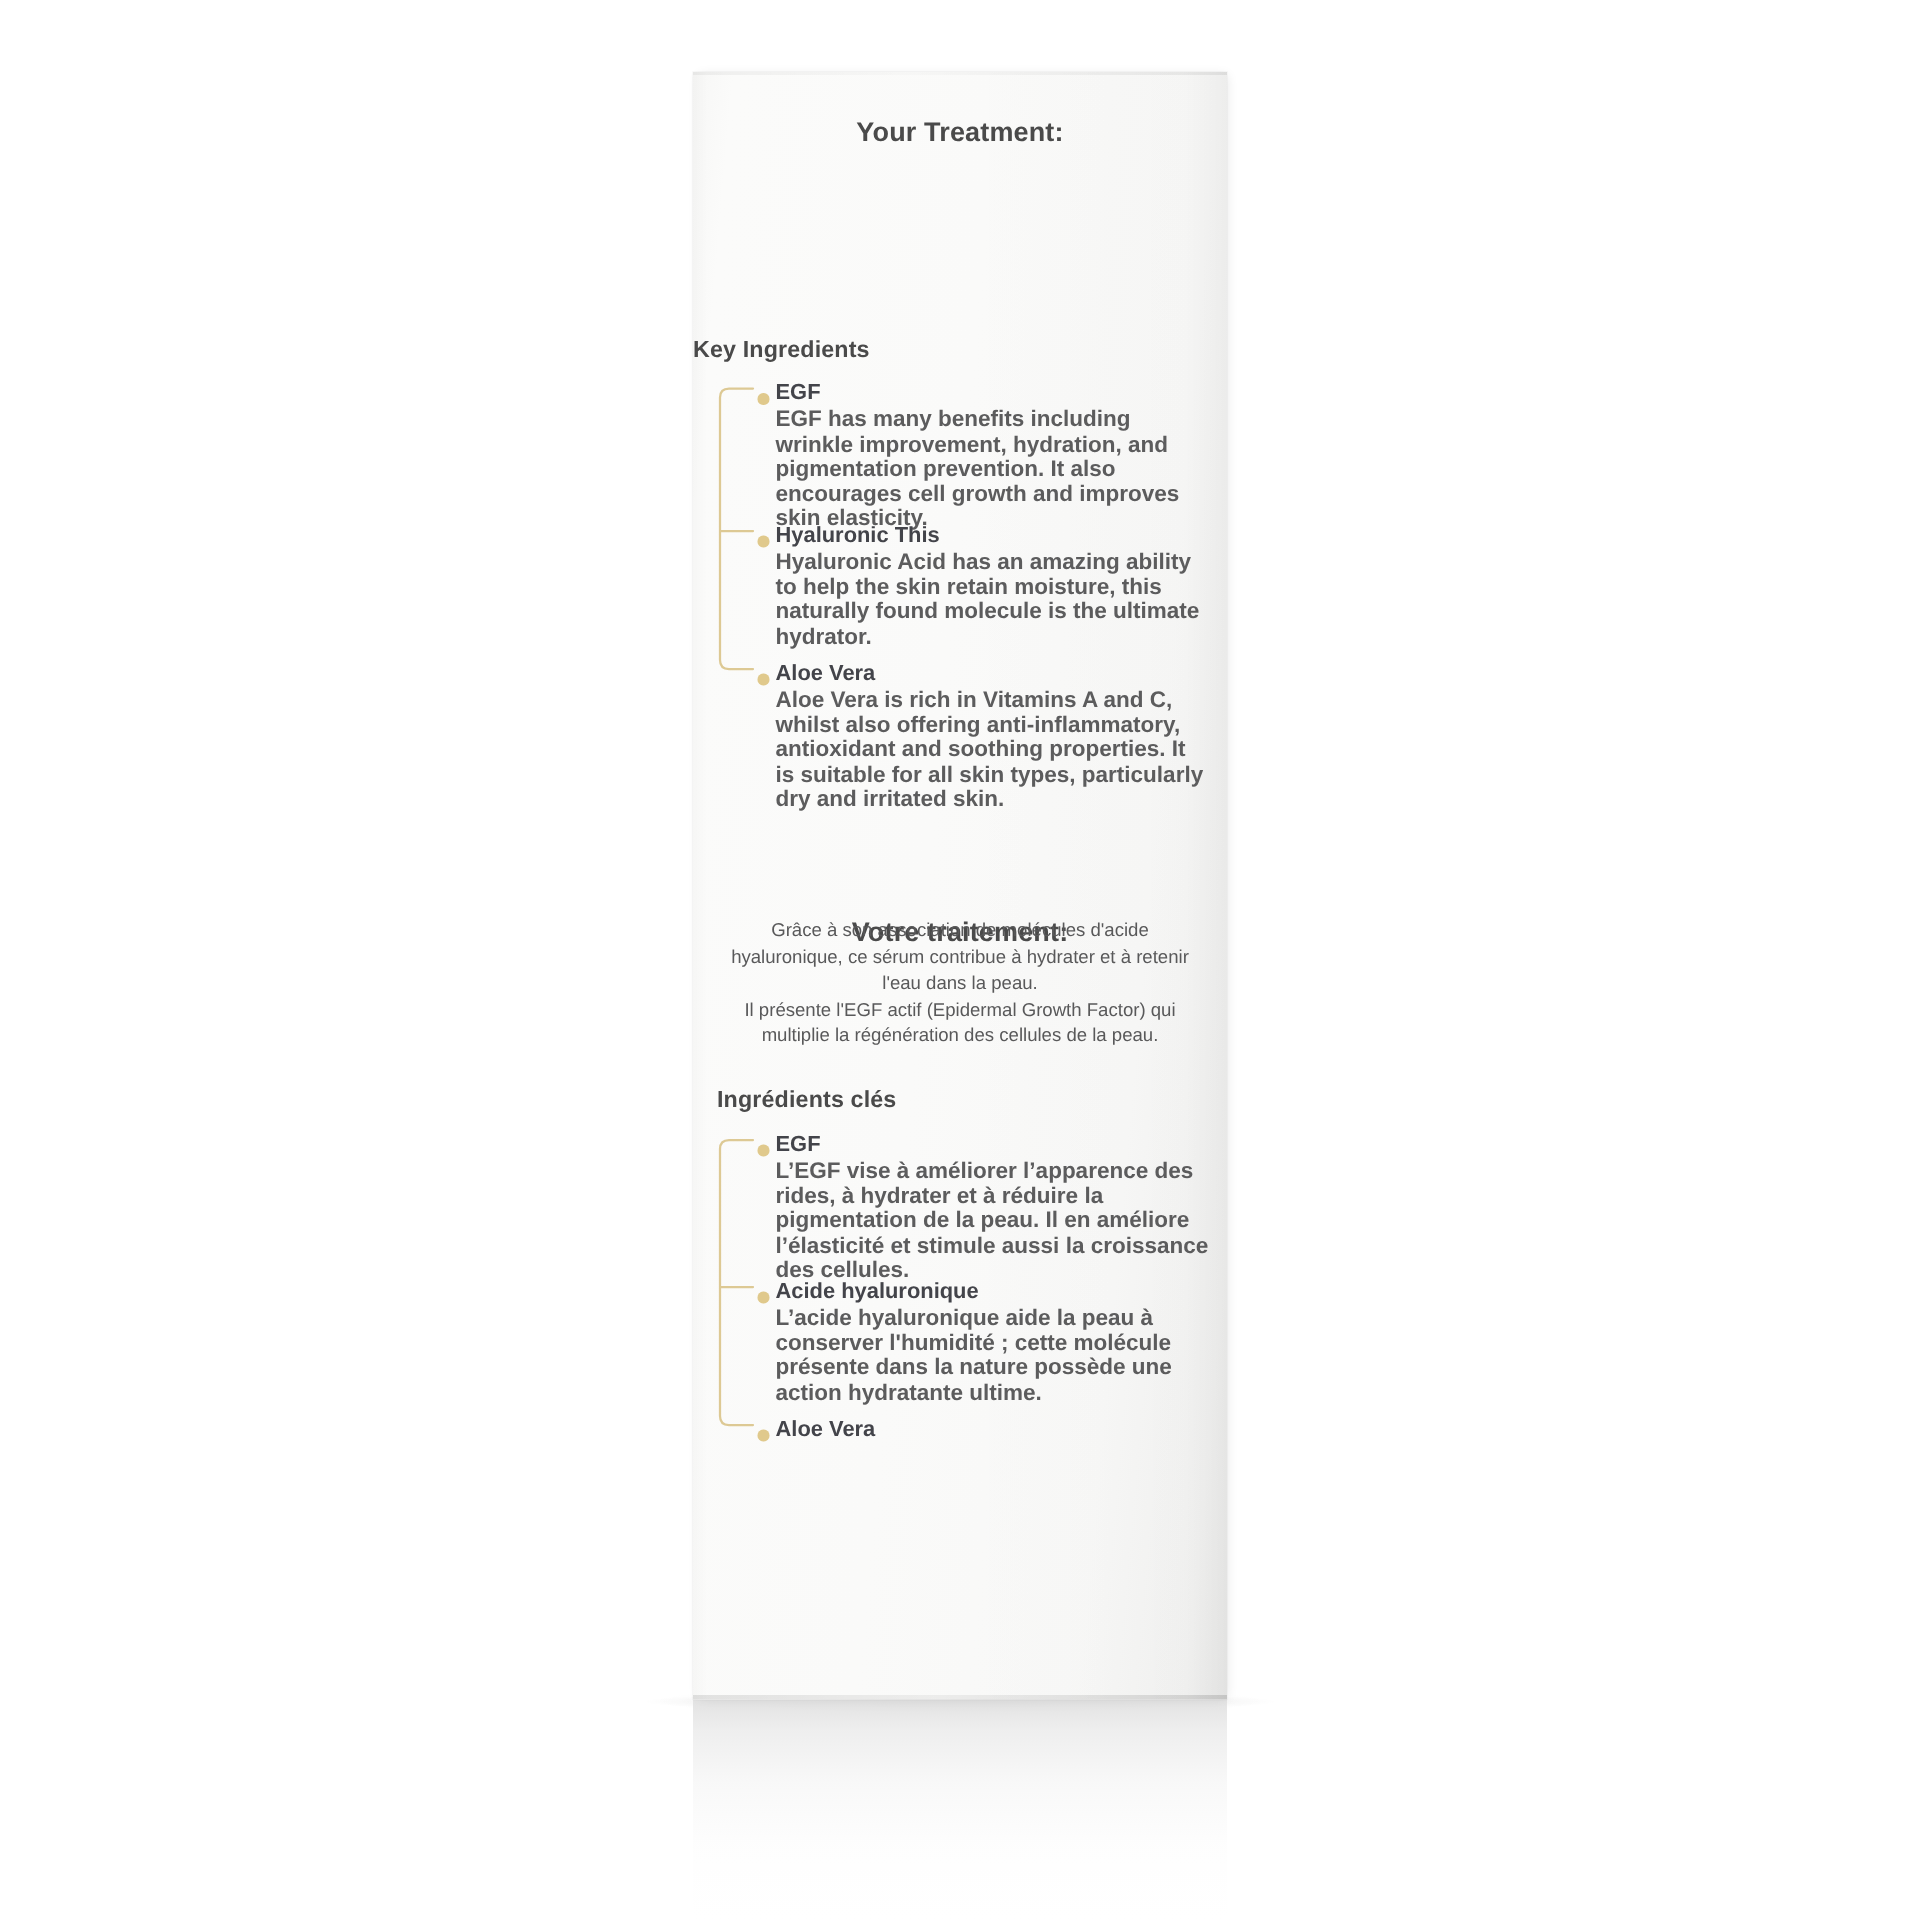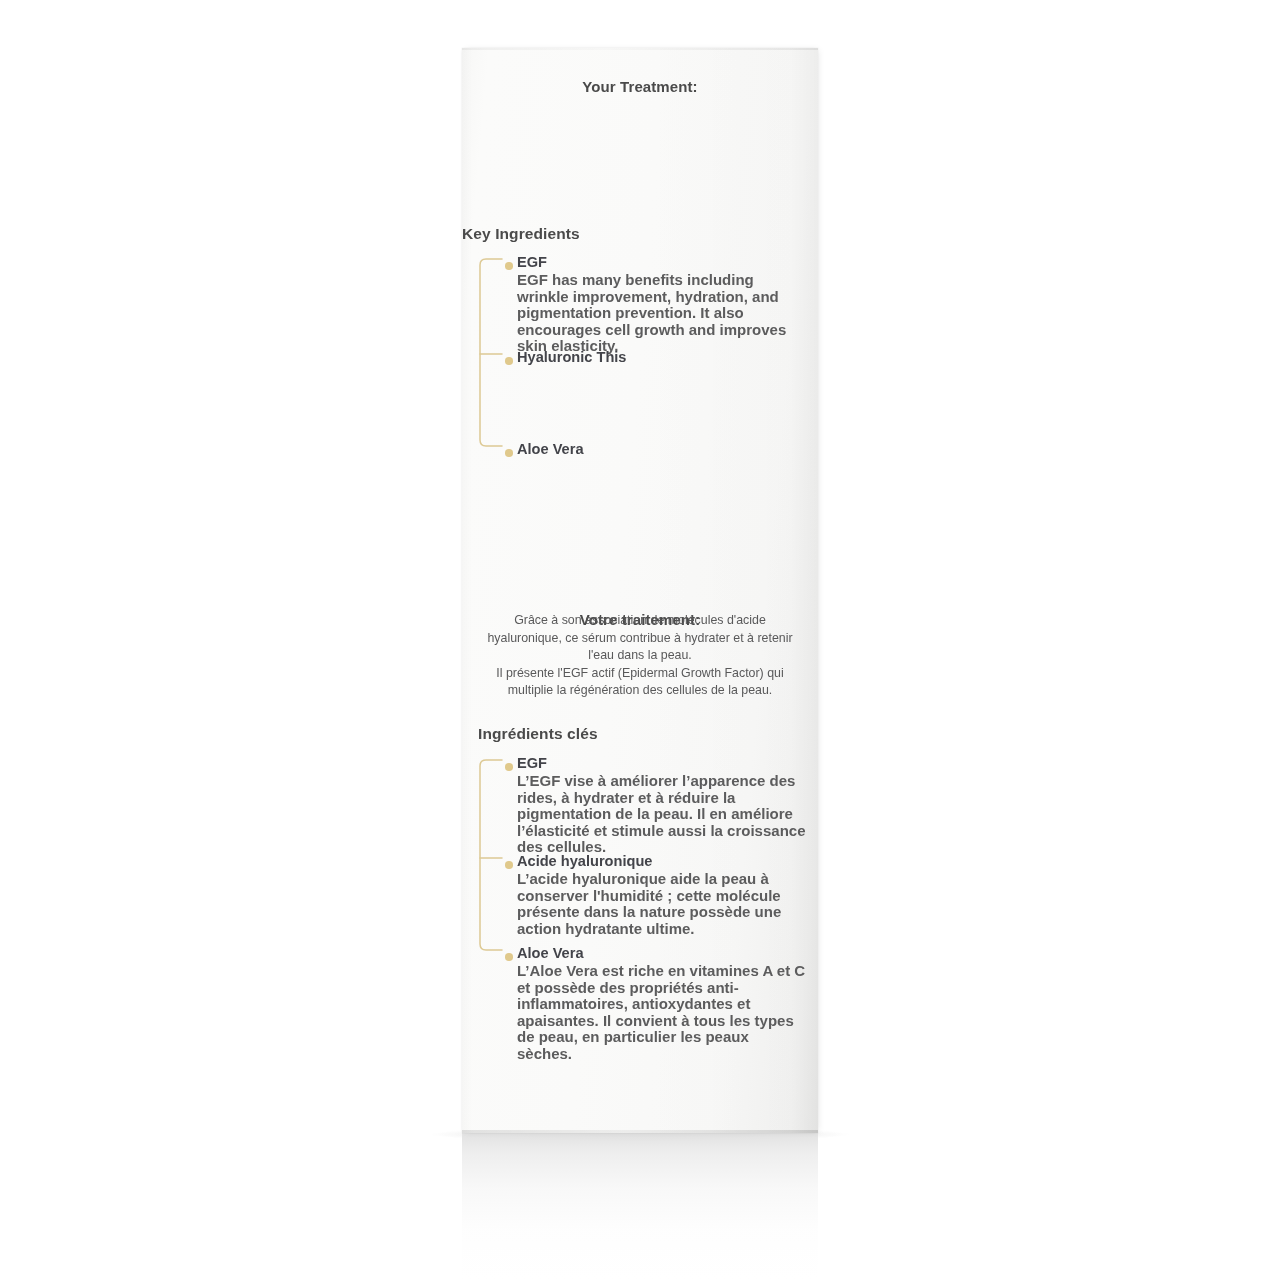--- a/index.html
+++ b/index.html
@@ -108,21 +108,21 @@
   }
 
   
   .panel {
     position: absolute;
     inset: 0;
     padding: 0;
   }
   .section-title {
     text-align: center;
-    font-size: 15px;
+    font-size: 18px;
     font-weight: bold;
     color: #4a4a4a;
     letter-spacing: 0.1px;
   }
   .intro {
     text-align: center;
     font-size: 12.4px;
     line-height: 17.5px;
     color: #59595a;
     white-space: pre-line;
@@ -214,25 +214,27 @@
 
         <li class="ing-item" style="position:absolute; left:0; top:0; width:290px;">
           <span class="ing-dot" style="top:9px;"></span>
           <div class="ing-name">EGF</div>
           <div class="ing-desc">EGF has many benefits including wrinkle improvement, hydration, and pigmentation prevention. It also encourages cell growth and improves skin elasticity.</div>
         </li>
 
         <li class="ing-item" style="position:absolute; left:0; top:95px; width:290px;">
           <span class="ing-dot" style="top:9px;"></span>
           <div class="ing-name">Hyaluronic This</div>
+          <div class="ing-desc">Hyaluronic Acid has an amazing ability to help the skin retain moisture, this naturally found molecule is the ultimate hydrator.</div>
         </li>
 
         <li class="ing-item" style="position:absolute; left:0; top:187px; width:290px;">
           <span class="ing-dot" style="top:9px;"></span>
           <div class="ing-name">Aloe Vera</div>
+          <div class="ing-desc">Aloe Vera is rich in Vitamins A and C, whilst also offering anti-inflammatory, antioxidant and soothing properties. It is suitable for all skin types, particularly dry and irritated skin.</div>
         </li>
 
       </ul>
     </div>
 
     <div style="position:absolute; left:0; top:531px; width:356px;margin-top:32px;">
       <div class="section-title">Votre traitement:</div>
     </div>
 
     <div style="position:absolute; left:14px; top:564px; width:328px;">
@@ -264,20 +266,19 @@
 
         <li class="ing-item" style="position:absolute; left:0; top:98px; width:290px;">
           <span class="ing-dot" style="top:9px;"></span>
           <div class="ing-name">Acide hyaluronique</div>
           <div class="ing-desc">L’acide hyaluronique aide la peau à conserver l'humidité ; cette molécule présente dans la nature possède une action hydratante ultime.</div>
         </li>
 
         <li class="ing-item" style="position:absolute; left:0; top:190px; width:290px;">
           <span class="ing-dot" style="top:9px;"></span>
           <div class="ing-name">Aloe Vera</div>
-          <div class="ing-desc">L’Aloe Vera est riche en vitamines A et C et possède des propriétés anti-inflammatoires, antioxydantes et apaisantes. Il convient à tous les types de peau, en particulier les peaux sèches.</div>
         </li>
 
       </ul>
     </div>
 
   </div>
 </div>
 
 </body></html>

